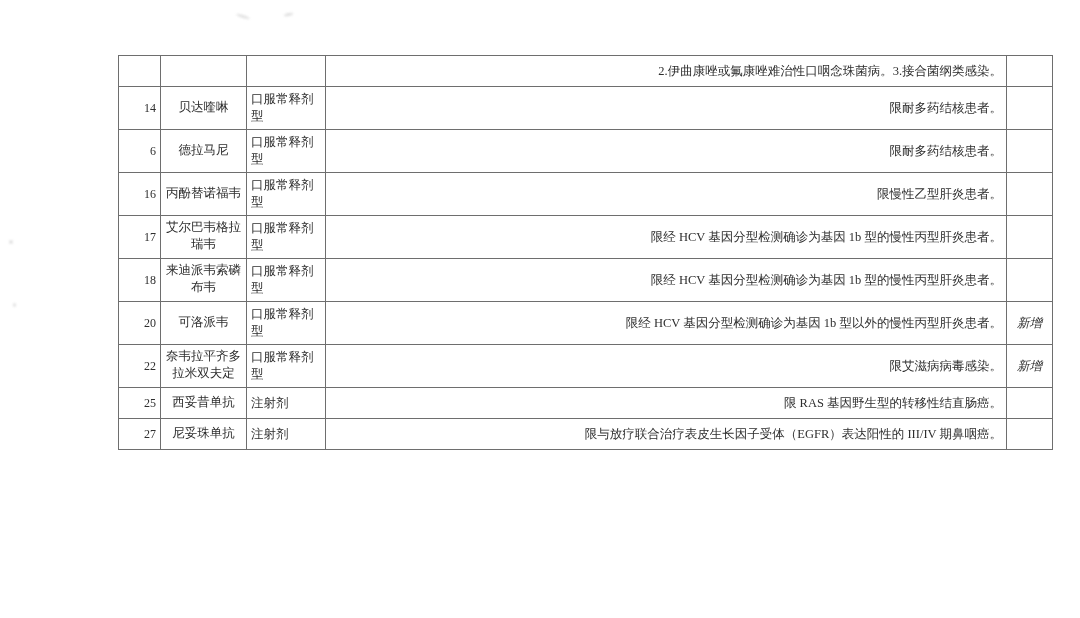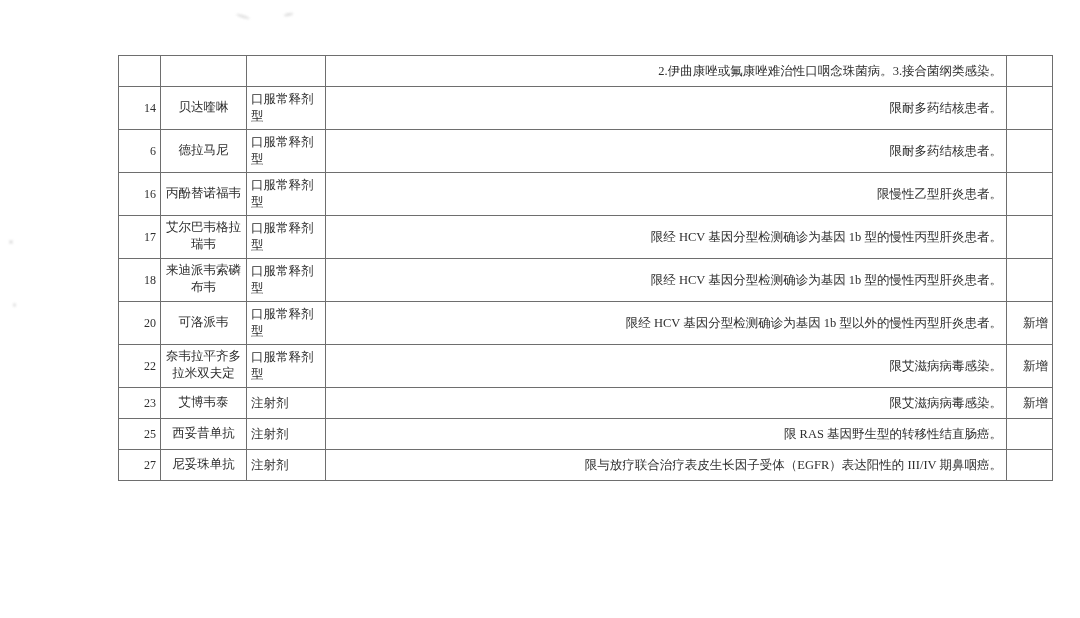--- a/index.html
+++ b/index.html
@@ -34,21 +34,21 @@
     padding:4px 4px;
     height:22px;
     vertical-align:middle;
     word-break:break-all;
     overflow:hidden;
   }
   td.c-no{ text-align:right; font-size:12px; }
   td.c-name{ text-align:center;font-family:Liberation Mono, monospace; }
   td.c-form{ }
   td.c-note{ text-align:right; padding-left:8px; padding-right:6px; }
-  td.c-tag{ text-align:right; }
+  td.c-tag{ text-align:center;font-style:italic; }
   
   .speck{
     position:absolute;
     background:#bdbdbd;
     opacity:.45;
     border-radius:50%;
     filter:blur(1px);
   }
   .speck.s1{ left:236px; top:15px; width:14px; height:3px; transform:rotate(18deg); }
   .speck.s2{ left:284px; top:13px; width:9px;  height:3px; transform:rotate(-12deg); }
@@ -128,27 +128,20 @@
 
 
     <tr>
       <td class="c-no">22</td>
       <td class="c-name">奈韦拉平齐多拉米双夫定</td>
       <td class="c-form">口服常释剂型</td>
       <td class="c-note">限艾滋病病毒感染。</td>
       <td class="c-tag">新增</td>
     </tr>
 
-    <tr>
-      <td class="c-no">23</td>
-      <td class="c-name">艾博韦泰</td>
-      <td class="c-form">注射剂</td>
-      <td class="c-note">限艾滋病病毒感染。</td>
-      <td class="c-tag">新增</td>
-    </tr>
 
 
     <tr>
       <td class="c-no">25</td>
       <td class="c-name">西妥昔单抗</td>
       <td class="c-form">注射剂</td>
       <td class="c-note">限 RAS 基因野生型的转移性结直肠癌。</td>
       <td class="c-tag"></td>
     </tr>
 

